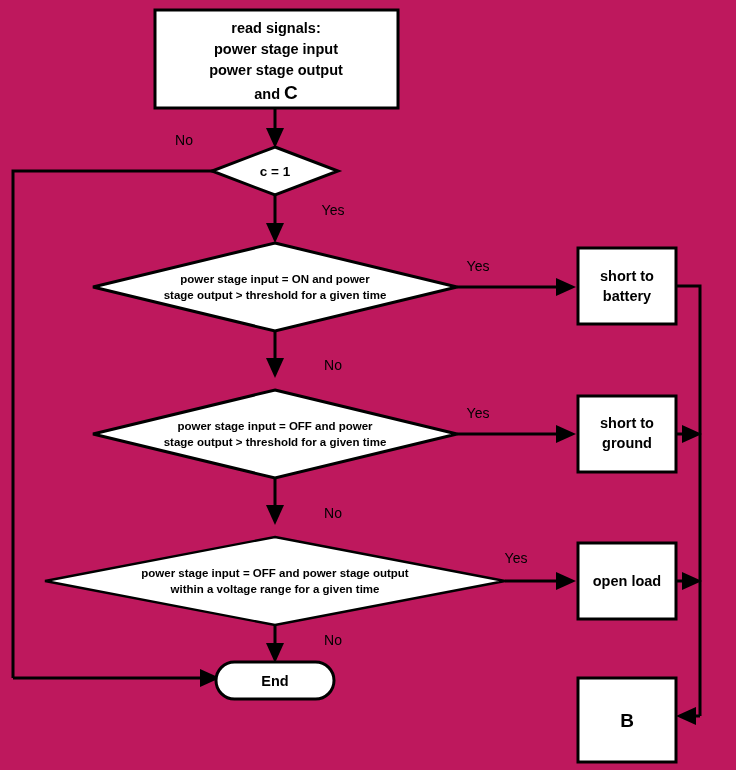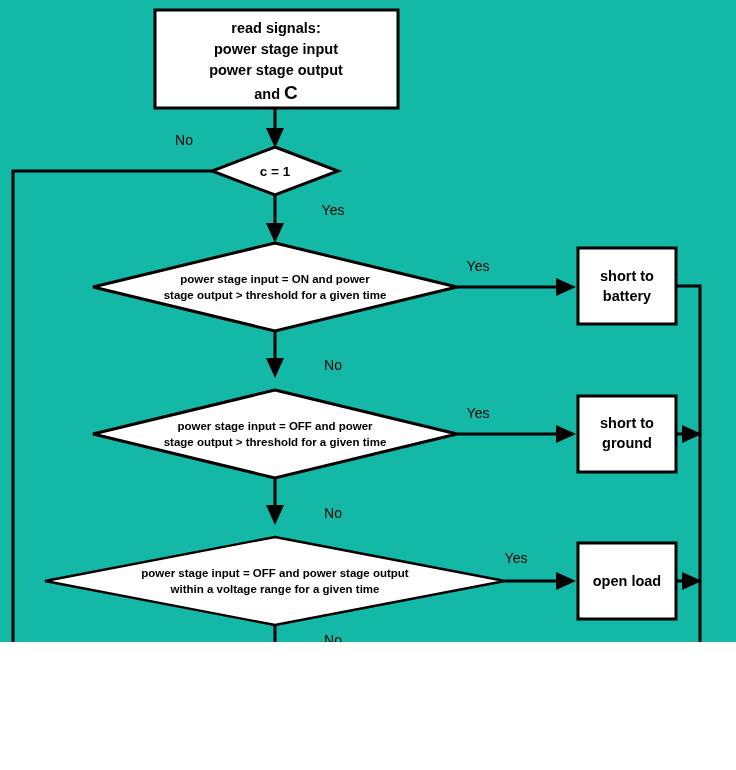--- a/index.html
+++ b/index.html
@@ -3,22 +3,22 @@
 <meta charset="utf-8">
 <style>
   html, body {
     margin: 0;
     padding: 0;
     background: #ffffff;
   }
   #page {
     position: relative;
     width: 736px;
-    height: 642px;
-    background: #14b8a6;
+    height: 770px;
+    background: #be185d;
     overflow: hidden;
     font-family: "Liberation Sans", sans-serif;
   }
   svg.flow {
     position: absolute;
     left: 0;
     top: 0;
     width: 736px;
     height: 770px;
   }

